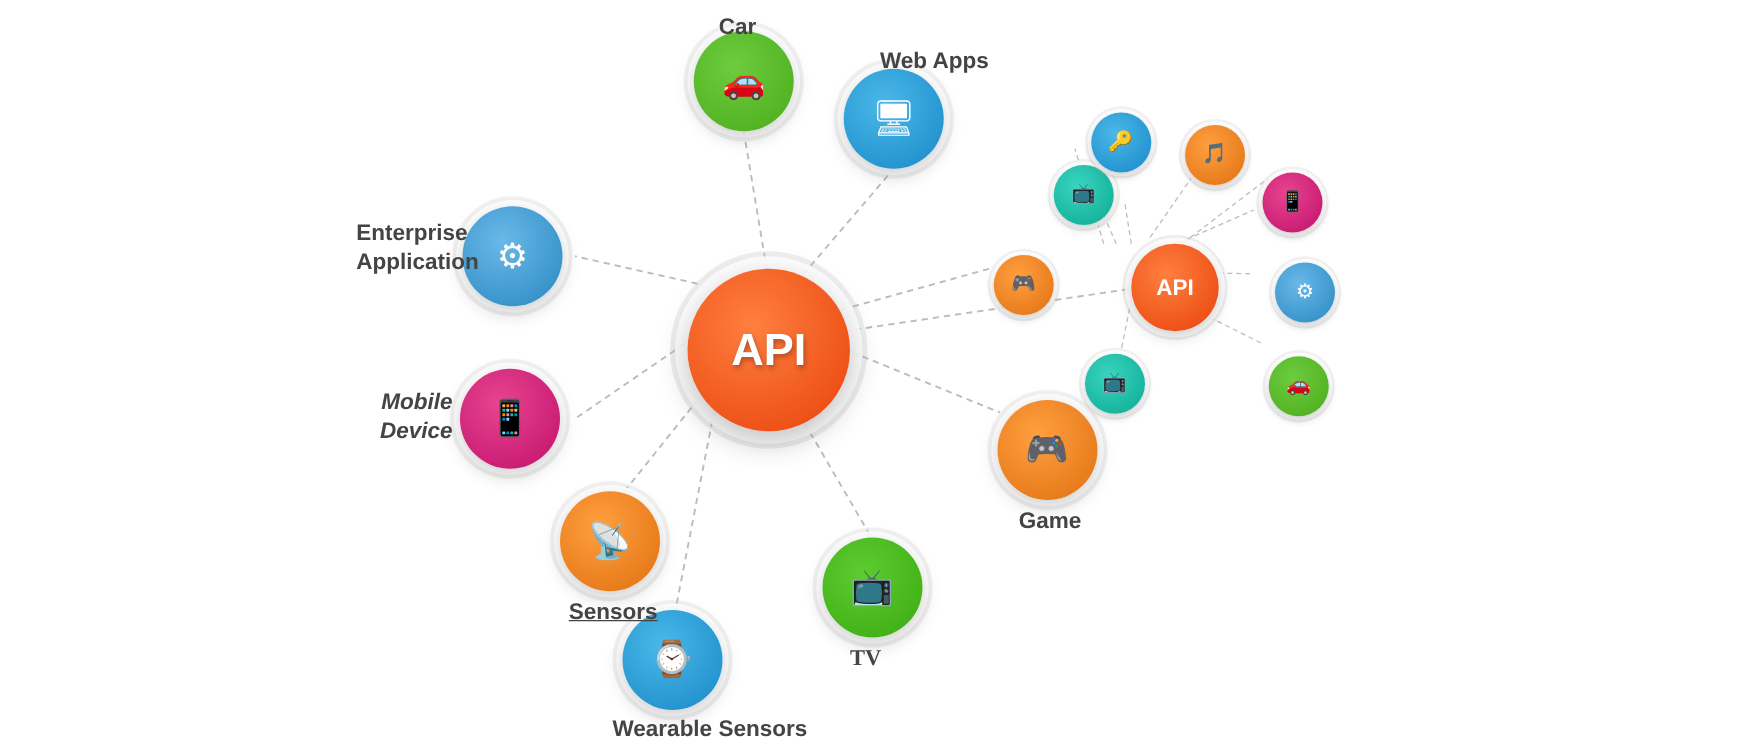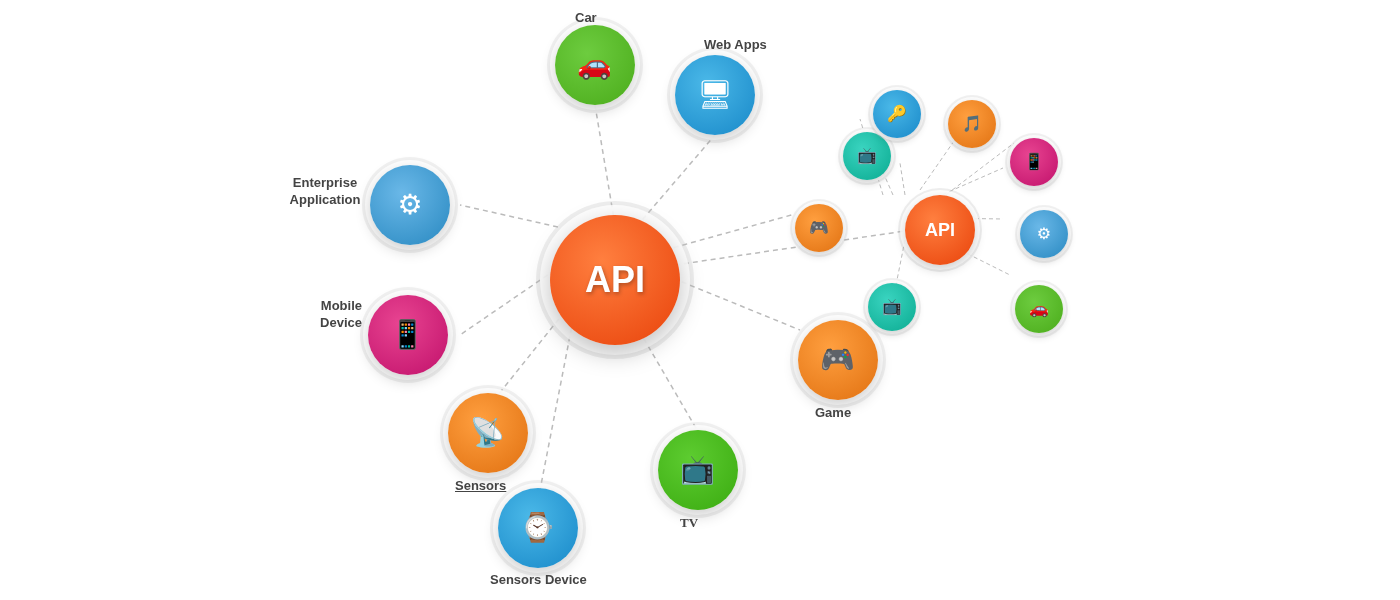--- a/index.html
+++ b/index.html
@@ -86,21 +86,21 @@
     }
 
     .node-green { background: radial-gradient(circle at 40% 35%, #6dcc3f, #4aab1a); }
     .node-orange { background: radial-gradient(circle at 40% 35%, #ff9f3f, #e07010); }
     .node-pink { background: radial-gradient(circle at 40% 35%, #e84491, #c0106a); }
     .node-blue { background: radial-gradient(circle at 40% 35%, #4ab8e8, #1888c8); }
 
     
     .node-label {
       position: absolute;
-      font-size: 13px;
+      font-size: 18px;
       font-weight: 600;
       color: #444;
       text-align: center;
       line-height: 1.3;
       z-index: 6;
       white-space: nowrap;
     }
 
     
     .node-icon {
@@ -182,34 +182,34 @@
     <span class="node-icon">⚙</span>
   </div>
   <div class="node-label" style="left: 285px; top: 175px; white-space: normal; width: 80px; text-align: center;">
     <span style="white-space: pre-line; display: block;">Enterprise
 Application</span>
   </div>
 
   <div class="node node-large node-pink" style="left: 368px; top: 295px;">
     <span class="node-icon">📱</span>
   </div>
-  <div class="node-label" style="left: 282px; top: 298px; text-align: right; width: 80px; white-space: normal;">
+  <div class="node-label" style="left: 282px; top: 310px; text-align: right; width: 80px; white-space: normal; font-style: italic;">
     <span style="white-space: pre-line; display: block;">Mobile
 Device</span>
   </div>
 
   <div class="node node-large node-orange" style="left: 448px; top: 393px;">
     <span class="node-icon">📡</span>
   </div>
   <div class="node-label" style="left: 455px; top: 478px; text-decoration: underline;">Sensors</div>
 
   <div class="node node-large" style="left: 498px; top: 488px; background: radial-gradient(circle at 40% 35%, #4ab8e8, #1888c8);">
     <span class="node-icon">⌚</span>
   </div>
-  <div class="node-label" style="left: 490px; top: 572px;">Sensors Device</div>
+  <div class="node-label" style="left: 490px; top: 572px;">Wearable Sensors</div>
 
   <div class="node node-large node-green" style="left: 658px; top: 430px; background: radial-gradient(circle at 40% 35%, #5dcc30, #3aaa10);">
     <span class="node-icon">📺</span>
   </div>
   <div class="node-label" style="left: 680px; top: 515px; font-family: Liberation Serif, serif;">TV</div>
 
   <div class="node node-large node-orange" style="left: 798px; top: 320px;">
     <span class="node-icon">🎮</span>
   </div>
   <div class="node-label" style="left: 815px; top: 405px;">Game</div>

